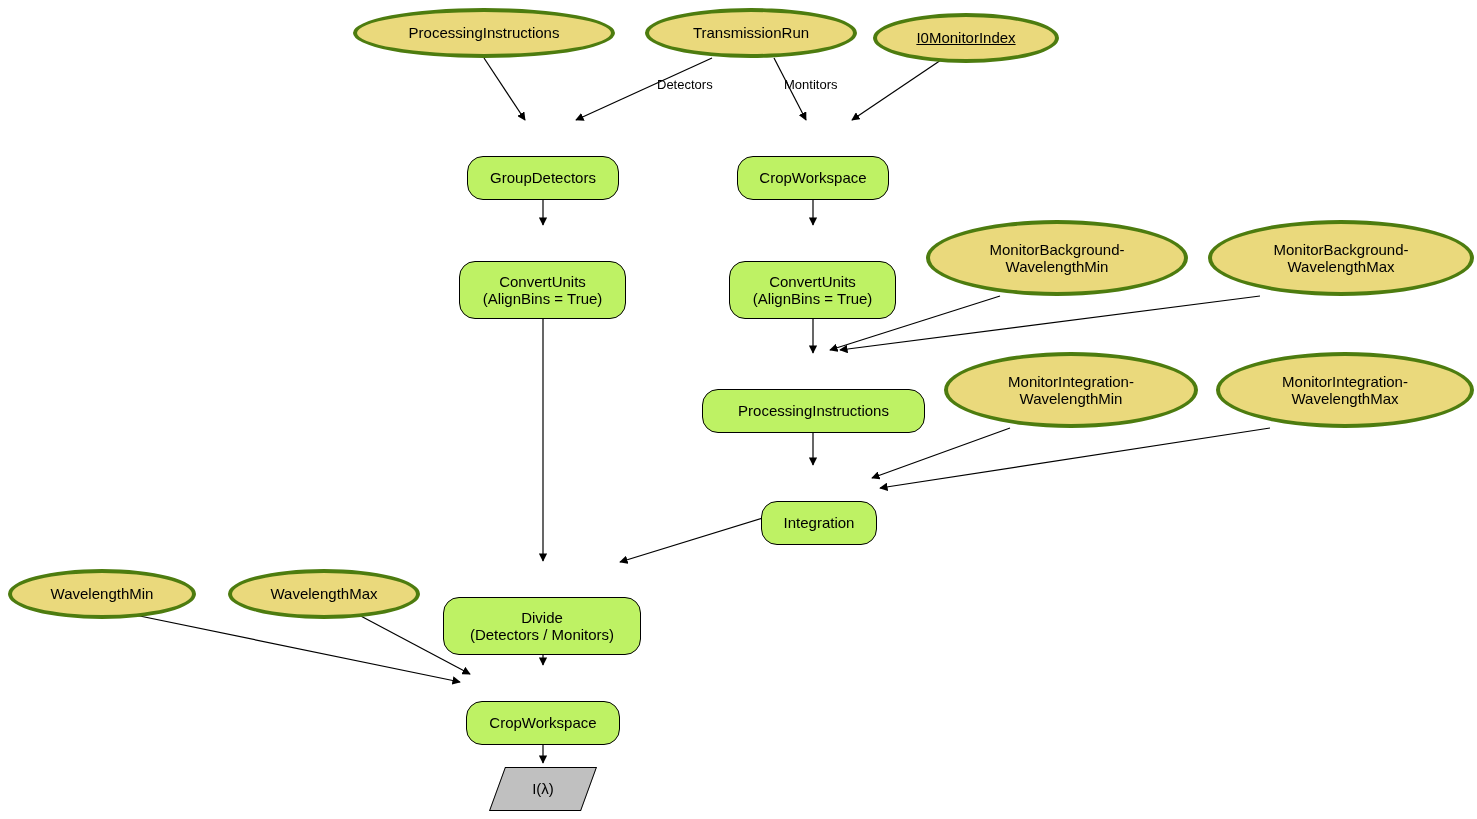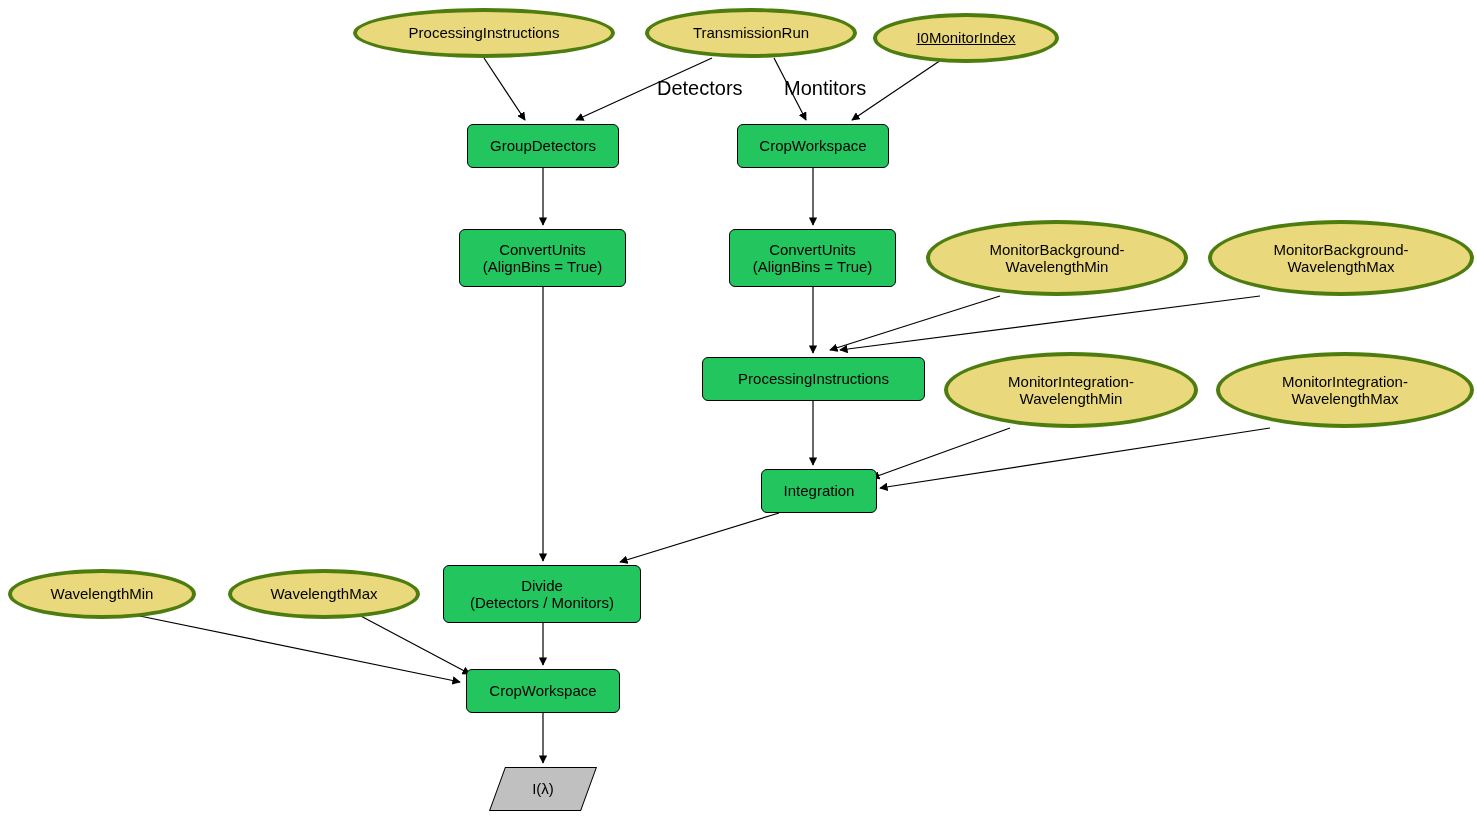--- a/index.html
+++ b/index.html
@@ -34,36 +34,37 @@
     color: #000000;
     line-height: 1.15;
     white-space: pre-line;
   }
   .node.ellipse {
     background: #ead97c;
     border: 4px solid #4d7c0f;
     border-radius: 50%;
   }
   .node.box {
-    background: #22c55e;
+    background: #bef264;
     border: 1px solid #000000;
-    border-radius: 6px;
+    border-radius: 16px;
+    margin-top: 32px;
   }
   .node.parallelogram {
     background: #c0c0c0;
     border: 1px solid #000000;
     transform: skewX(-20deg);
   }
   .node.parallelogram > span {
     display: block;
     transform: skewX(20deg);
   }
   .edge-label {
     position: absolute;
-    font-size: 20px;
+    font-size: 13px;
     color: #000000;
     white-space: nowrap;
   }
 </style>
 </head>
 <body>
 
 <div id="canvas">
 
   <svg class="edges" viewBox="0 0 1477 819">

